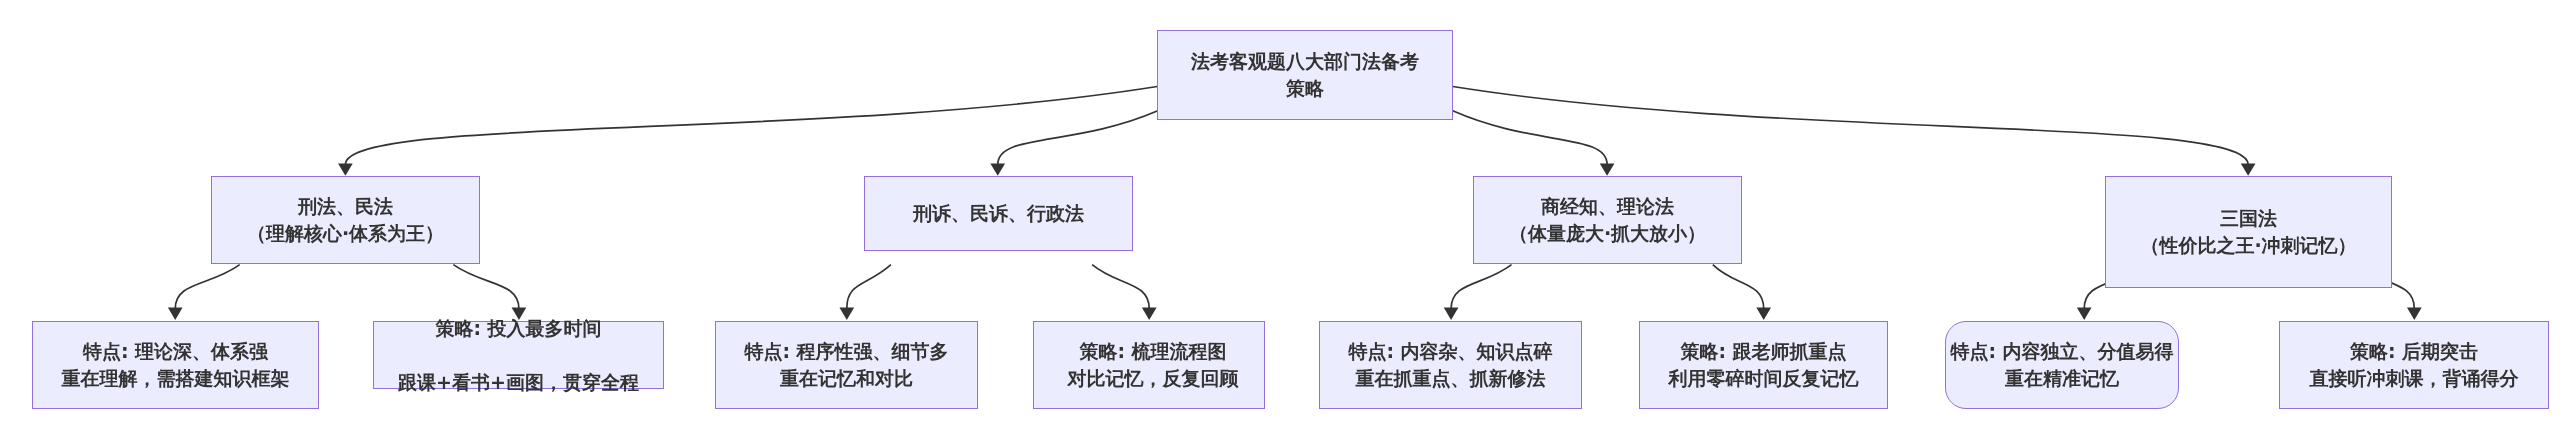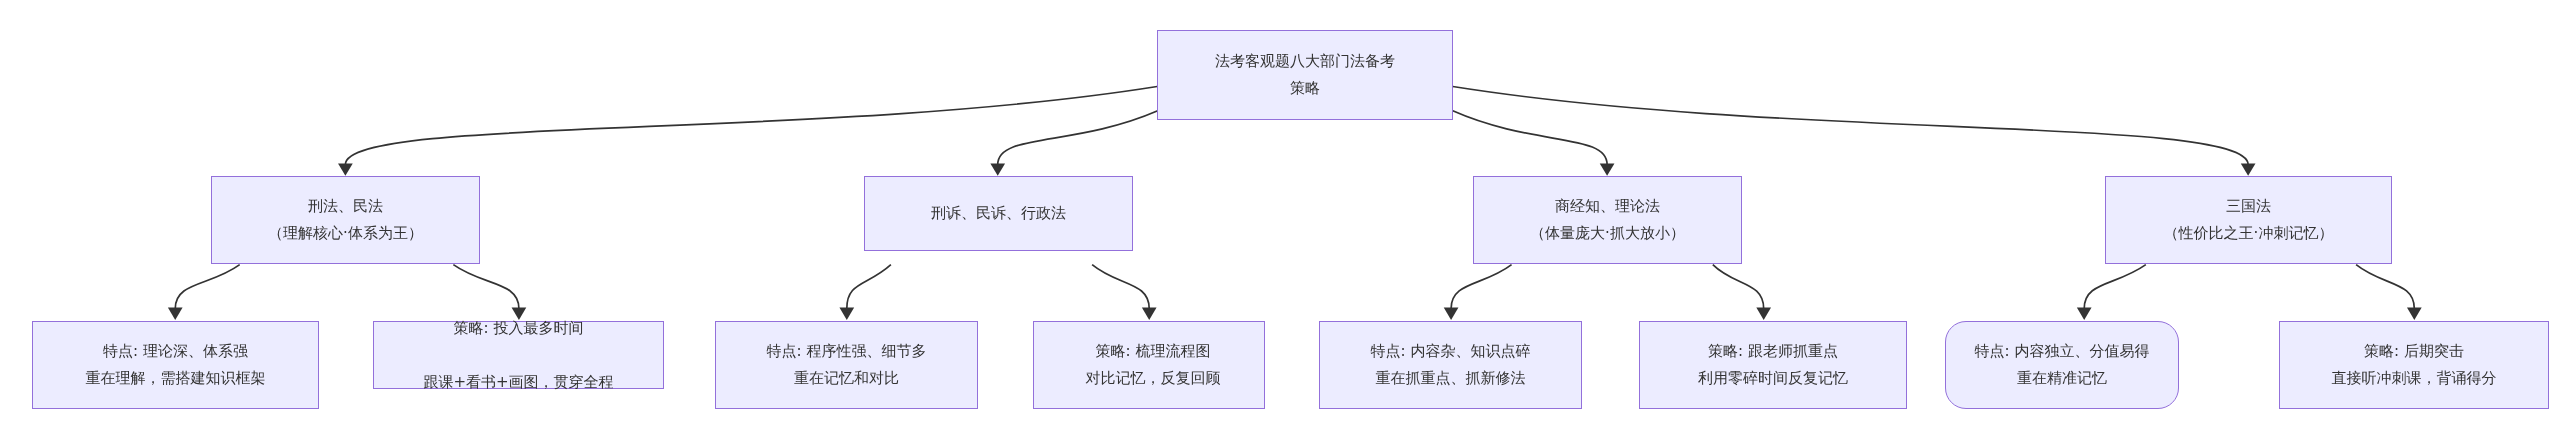--- a/index.html
+++ b/index.html
@@ -37,23 +37,24 @@
   }
   .node {
     position: absolute;
     background: var(--node_fill);
     border: 1.7px solid var(--node_border);
     display: flex;
     flex-direction: column;
     align-items: center;
     justify-content: center;
     text-align: center;
-    font-size: 15px;
+    font-size: 19px;
     line-height: 26.6px;
     white-space: nowrap;
+    font-weight: bold;
   }
   .node span { display: block; }
 </style>
 </head>
 <body>
 
 <div class="canvas">
 
   <svg class="edge-layer" viewBox="0 0 4557 780" xmlns="http://www.w3.org/2000/svg">
     <path class="edge" d="M 2047,153 C 1450,248 611,205 611,291"></path>
@@ -95,21 +96,21 @@
 
   <div class="node" style="left:864px; top:176px; width:269px; height:75px;">
     <span>刑诉、民诉、行政法</span>
   </div>
 
   <div class="node" style="left:1473px; top:176px; width:269px; height:88px;">
     <span>商经知、理论法</span>
     <span>（体量庞大·抓大放小）</span>
   </div>
 
-  <div class="node" style="left:2105px; top:176px; width:287px; height:88px;">
+  <div class="node" style="left:2105px; top:176px; width:287px; height:112px;">
     <span>三国法</span>
     <span>（性价比之王·冲刺记忆）</span>
   </div>
 
   <div class="node" style="left:32px; top:321px; width:287px; height:88px;">
     <span>特点: 理论深、体系强</span>
     <span>重在理解，需搭建知识框架</span>
   </div>
 
   <div class="node" style="left:373px; top:321px; width:291px; height:68px;gap:27px;">
@@ -125,21 +126,21 @@
   <div class="node" style="left:1033px; top:321px; width:232px; height:88px;padding-left:8px;">
     <span>策略: 梳理流程图</span>
     <span>对比记忆，反复回顾</span>
   </div>
 
   <div class="node" style="left:1319px; top:321px; width:263px; height:88px;">
     <span>特点: 内容杂、知识点碎</span>
     <span>重在抓重点、抓新修法</span>
   </div>
 
-  <div class="node" style="left:1639px; top:321px; width:268px; height:88px;">
+  <div class="node" style="left:1639px; top:321px; width:249px; height:88px;">
     <span>策略: 跟老师抓重点</span>
     <span>利用零碎时间反复记忆</span>
   </div>
 
   <div class="node" style="left:1945px; top:321px; width:234px; height:88px;border-radius:21px;">
     <span>特点: 内容独立、分值易得</span>
     <span>重在精准记忆</span>
   </div>
 
   <div class="node" style="left:2279px; top:321px; width:270px; height:88px;">

